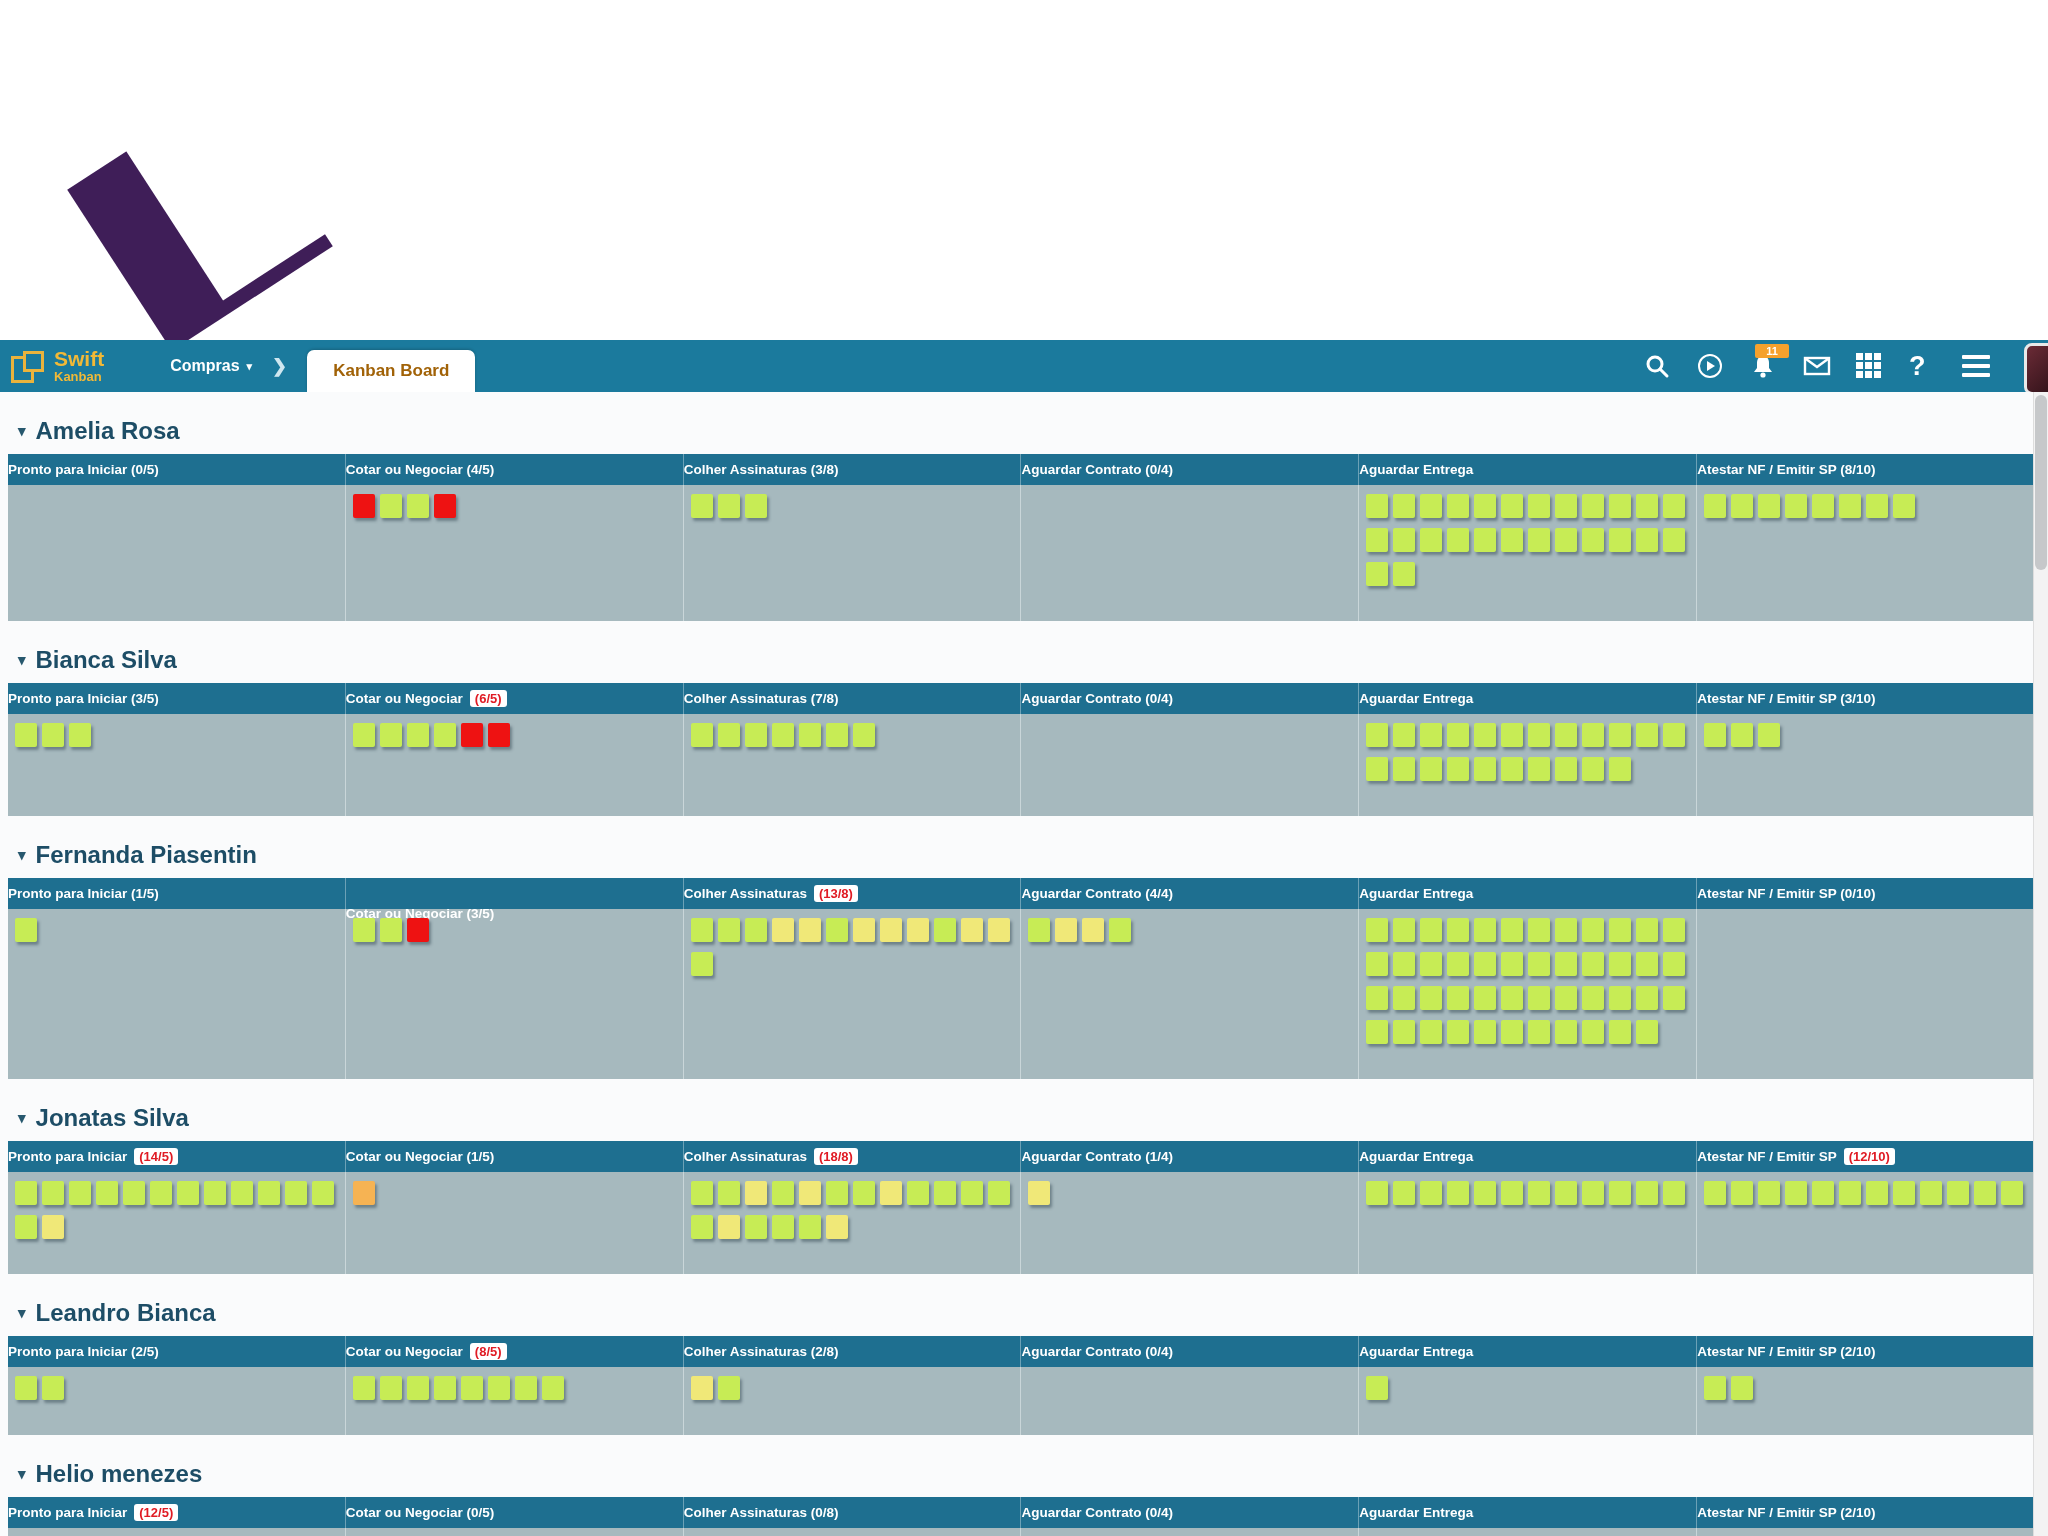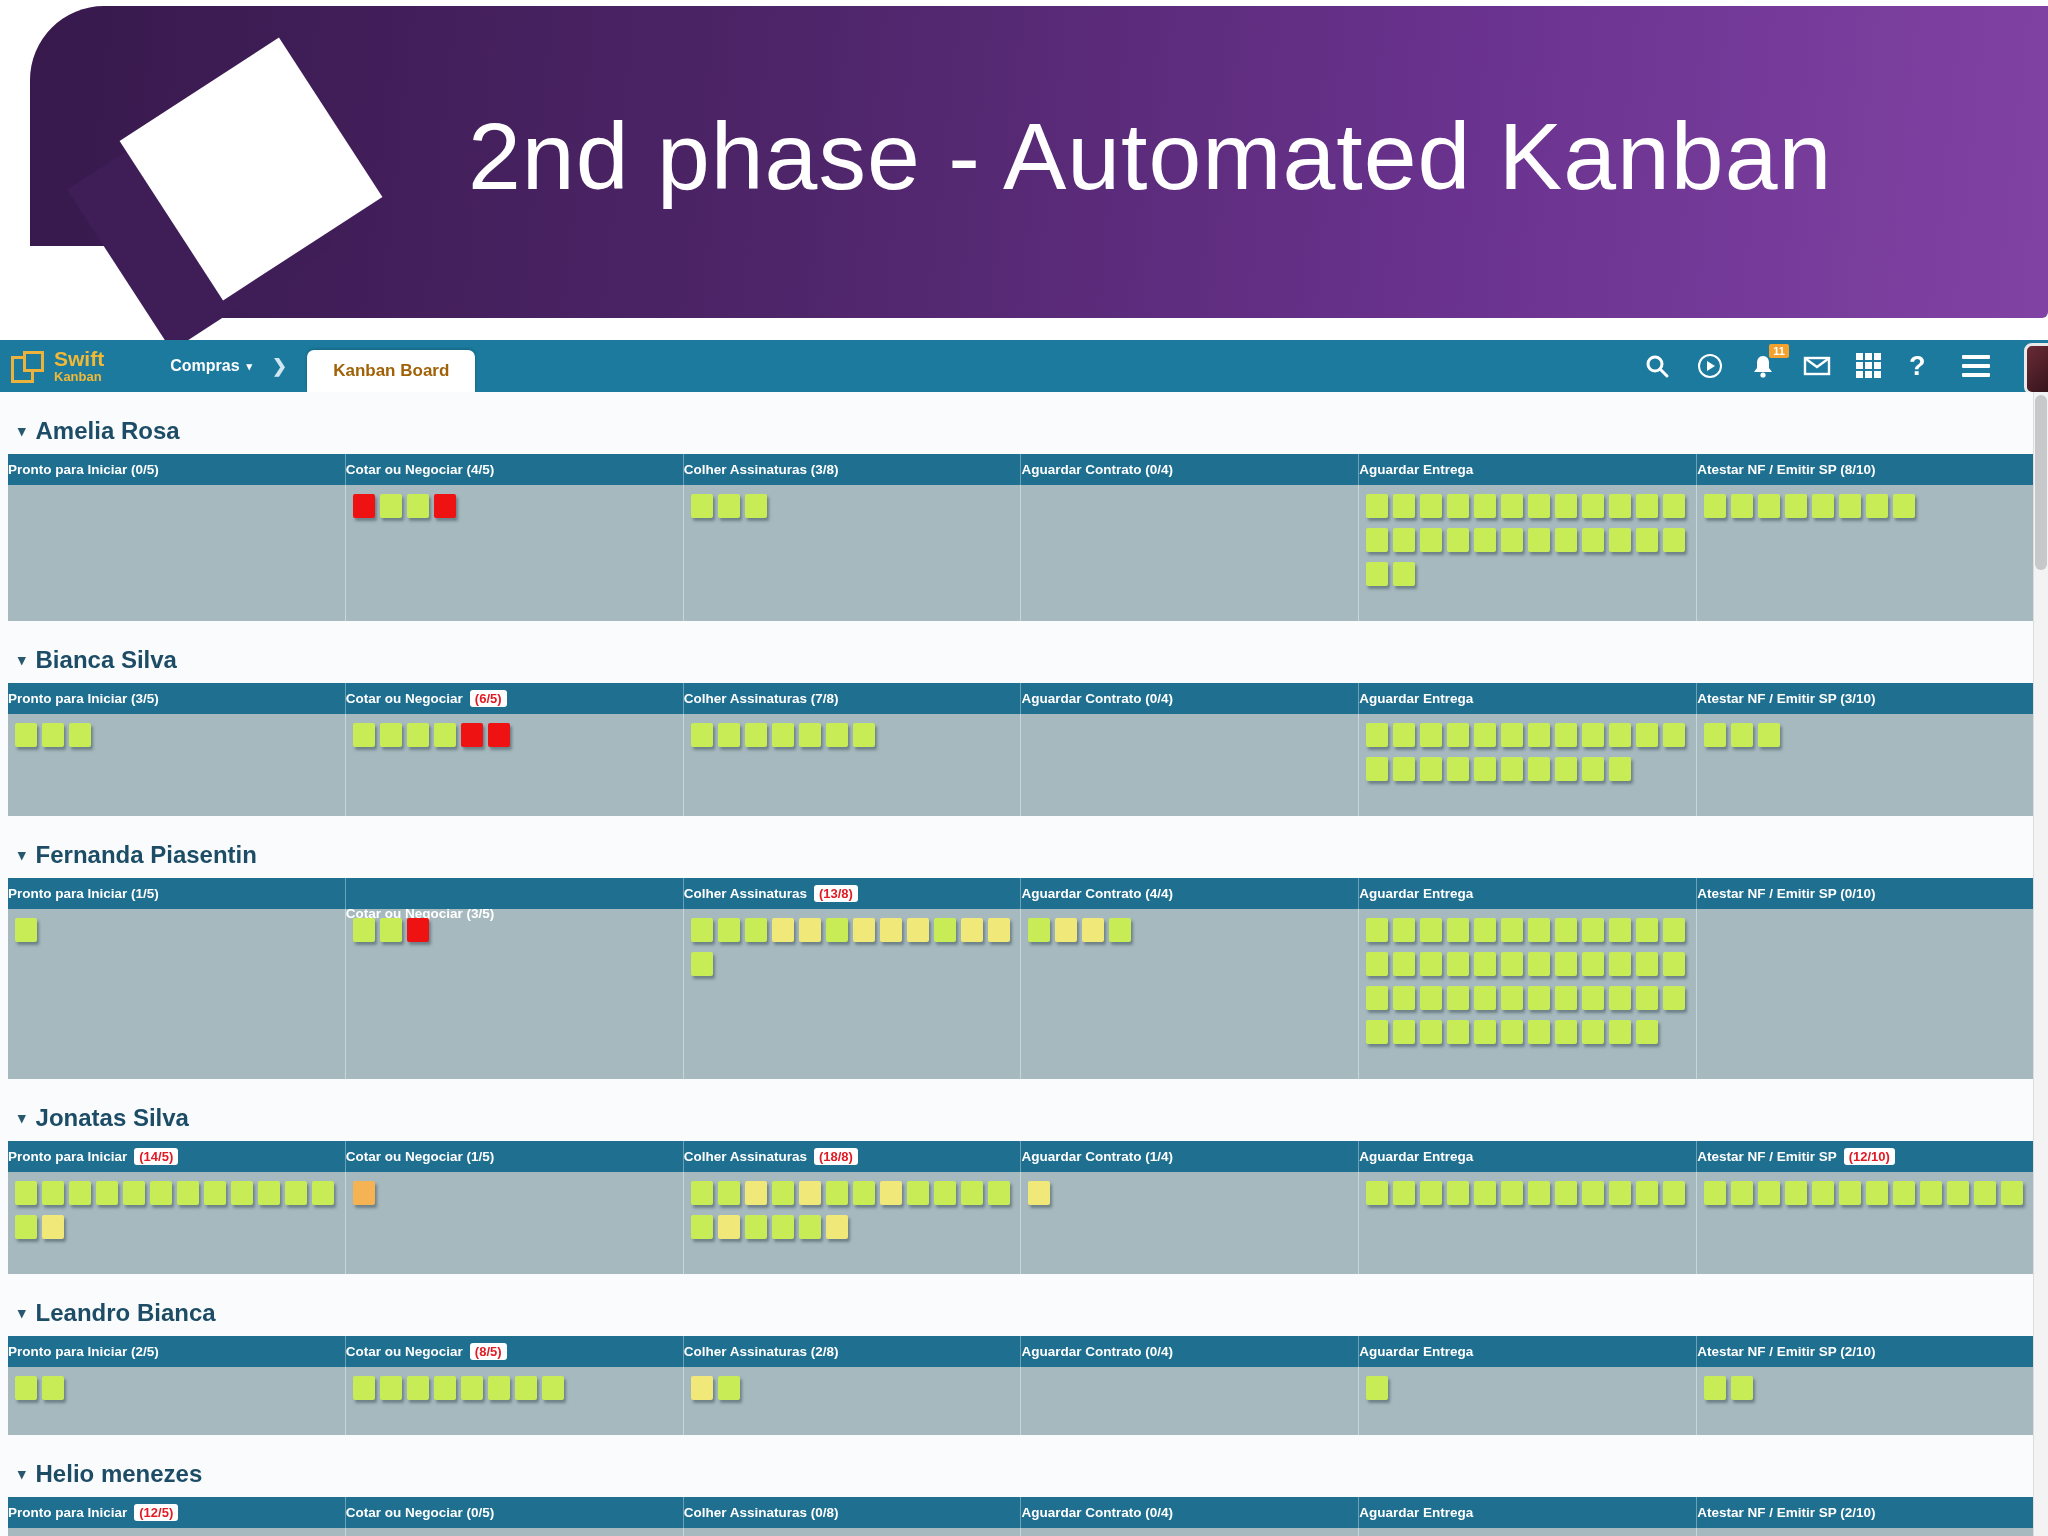--- a/index.html
+++ b/index.html
@@ -33,21 +33,21 @@
     box-shadow:0 -1px 3px rgba(0,0,0,.2);}
   .bar-icons{margin-left:auto;display:flex;align-items:center;gap:27px;margin-right:60px;}
   .bar-ic{width:26px;height:26px;position:relative;color:#fff;cursor:pointer;flex:none;}
   .bar-ic svg{display:block;}
   .qmark{font-size:27px;font-weight:bold;color:#fff;line-height:26px;}
   .grid-ic{display:grid;grid-template-columns:repeat(3,7px);grid-template-rows:repeat(3,7px);gap:2px;}
   .grid-ic span{background:#fff;width:7px;height:7px;}
   .burger{display:flex;flex-direction:column;justify-content:center;gap:5px;}
   .burger span{display:block;width:28px;height:4px;background:#fff;border-radius:1px;}
   .badge{position:absolute;top:-9px;right:-13px;background:#f5a12d;color:#fff;font-size:11px;
-    font-weight:bold;padding:1px 4px;border-radius:2px;margin-left:11px;}
+    font-weight:bold;padding:1px 11px;border-radius:2px;margin-left:11px;}
   .avatar{position:absolute;right:-12px;top:3px;width:30px;height:46px;border-radius:8px;
     background:linear-gradient(135deg,#6b2b36,#2e1118);border:3px solid #e9e9e9;}
 
   
   .board{position:absolute;left:0;top:392px;width:2034px;bottom:0;background:#fafbfc;
     padding-left:8px;box-sizing:border-box;overflow:hidden;}
   .lane-title{display:flex;align-items:center;height:46px;margin-top:16px;color:#1d4d66;
     font-weight:bold;font-size:24px;}
   .tri{font-size:15px;margin:0 10px 0 10px;color:#27586e;cursor:pointer;}
   .lane-header{display:flex;height:31px;background:#1e6f90;}
@@ -64,23 +64,20 @@
 
   
   .scrollbar{position:absolute;right:0;top:392px;width:14px;bottom:0;background:#f3f3f3;border-left:1px solid #dddddd;}
   .scroll-thumb{position:absolute;left:1px;right:1px;top:3px;height:175px;background:#c6c8ca;border-radius:7px;}
 </style>
 </head>
 <body>
 
 <div id="screen">
 
-  <div class="banner">
-    <div class="banner-title">2nd phase - Automated Kanban</div>
-  </div>
   <div class="cut-quad"></div>
   <div class="logo-sq-a"></div>
   <div class="logo-sq-b"></div>
 
   <div class="appbar">
     <div class="sklogo">
         <span class="b1"></span>
         <span class="b2"></span>
       </div>
     <div class="sk-text">

